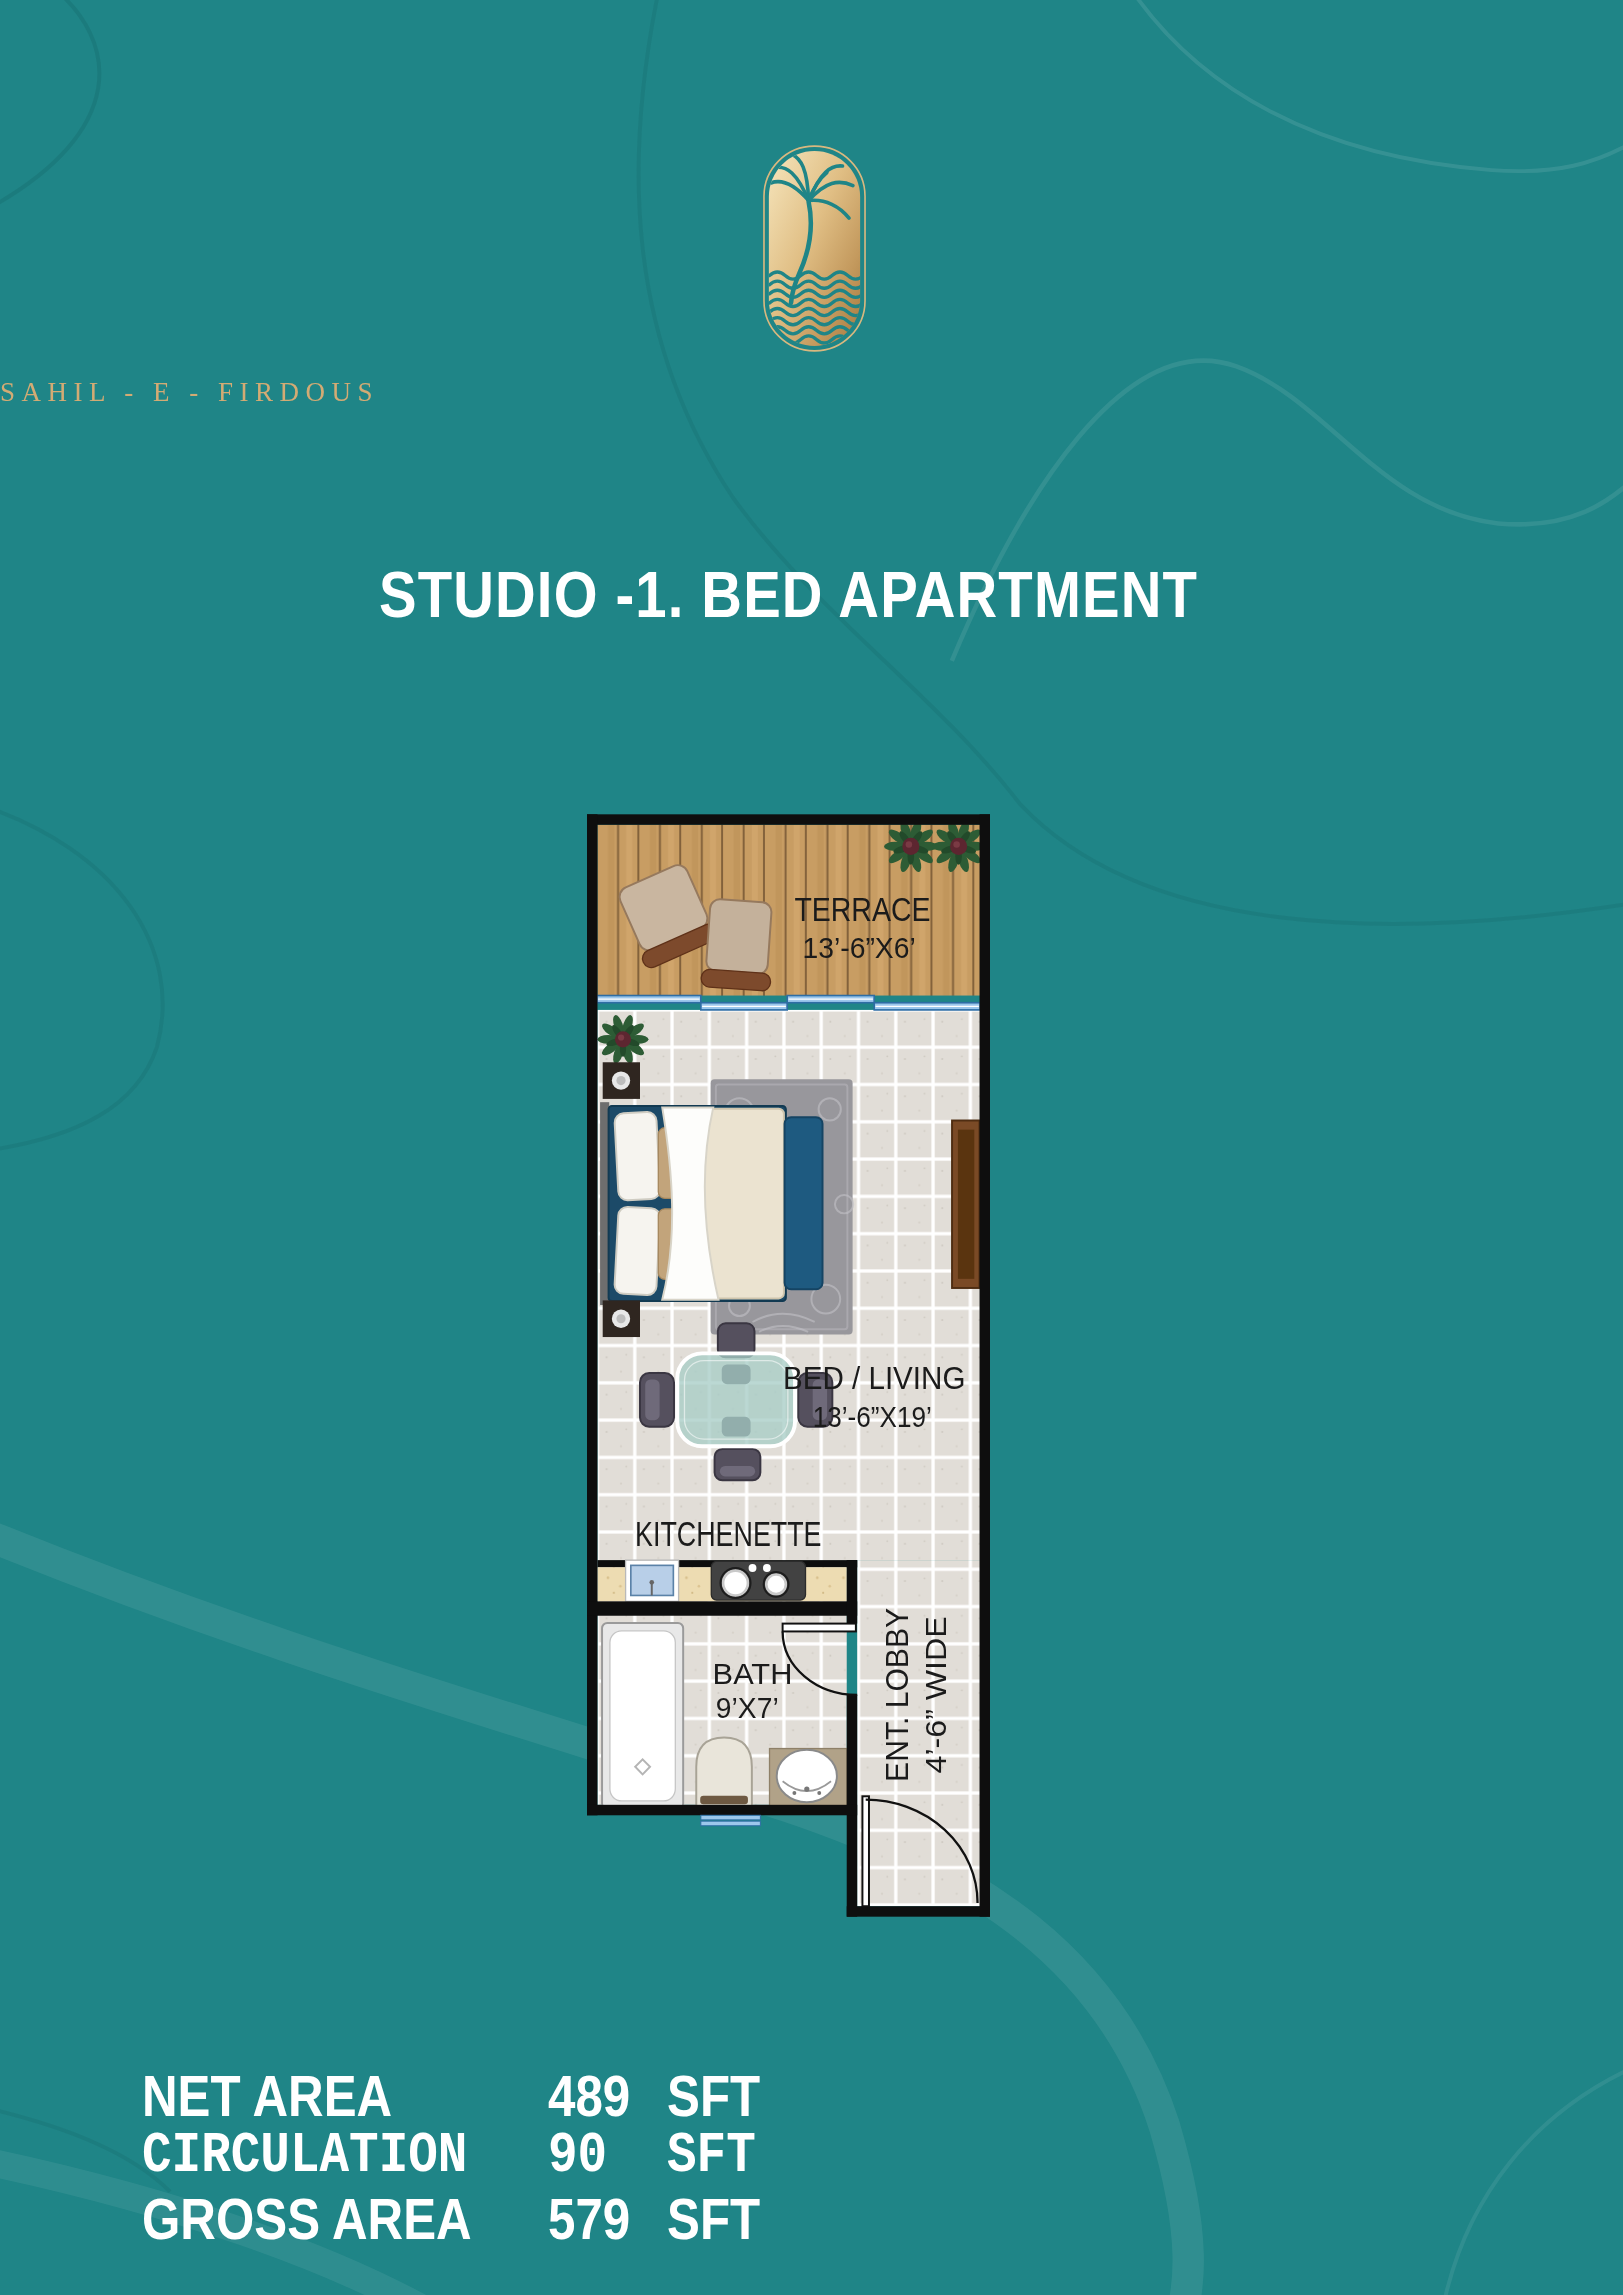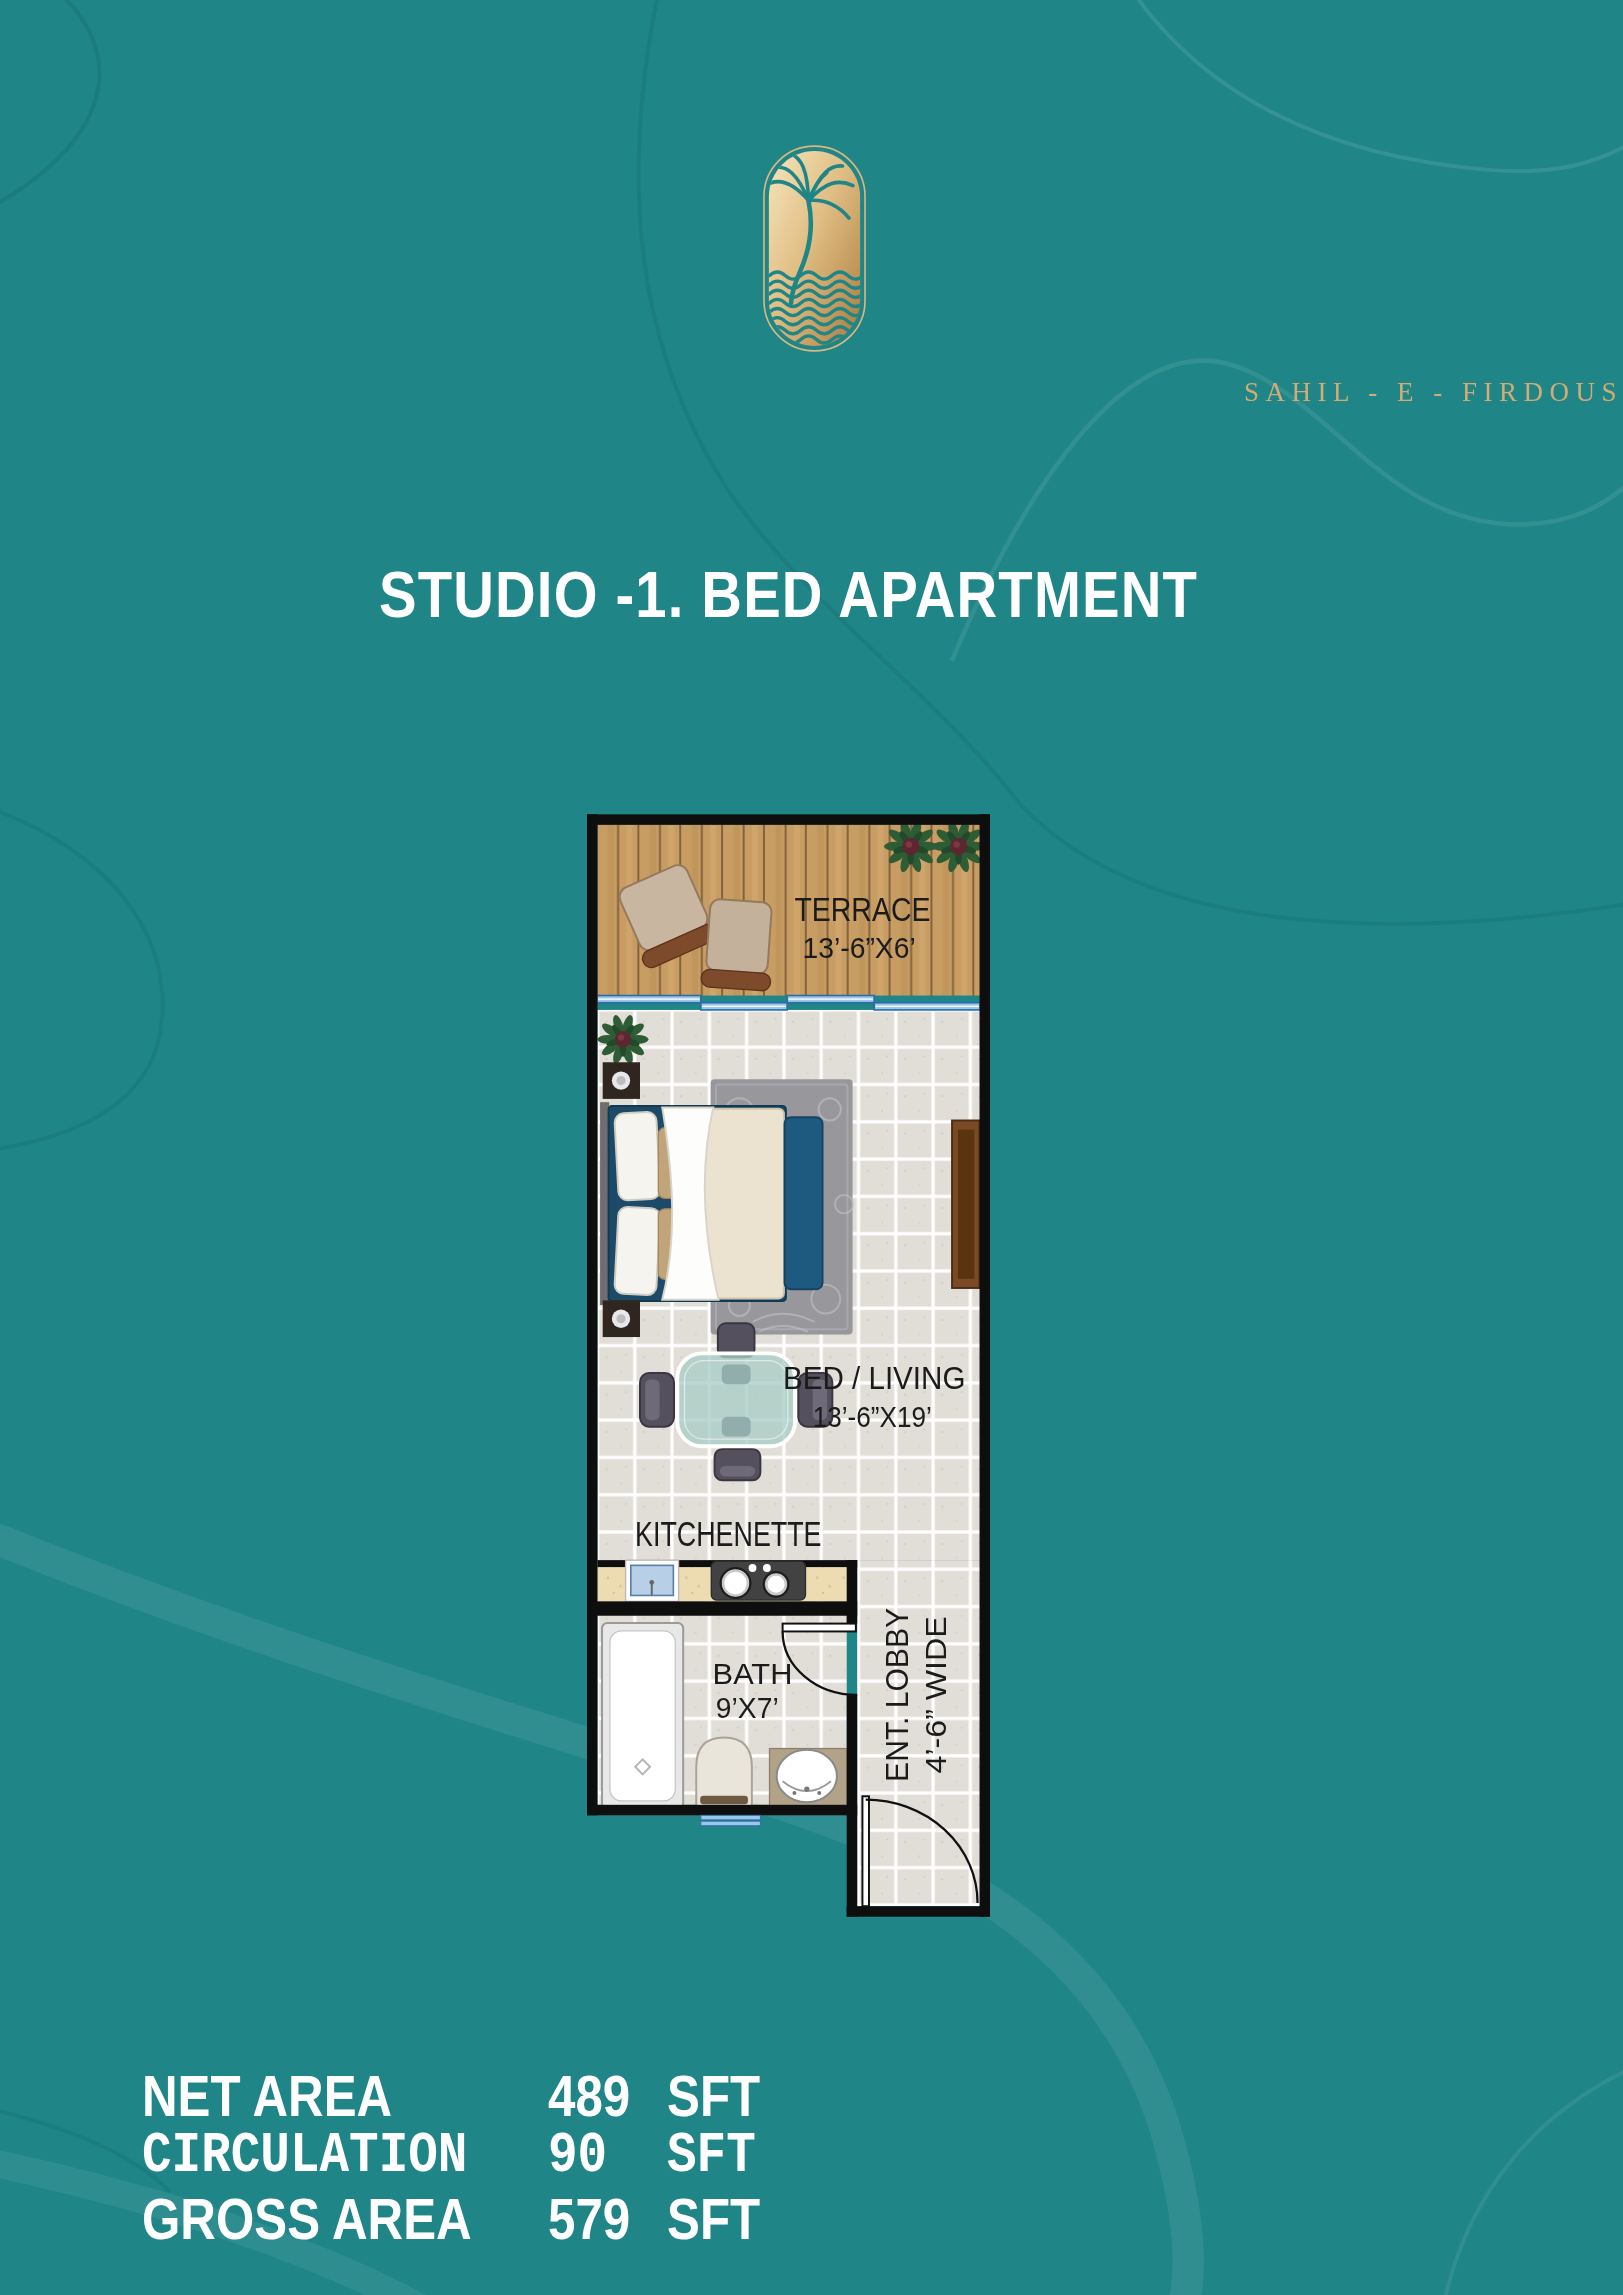--- a/index.html
+++ b/index.html
@@ -2,23 +2,23 @@
 <html style="font-size:10.5px"><head>
 <meta charset="utf-8">
 <style>
   html,body{margin:0;padding:0;background:#0c3d3e;}
   #page{
     position:relative;width:1623px;height:2295px;overflow:hidden;
     background:#1f8587;font-family:"Liberation Sans",sans-serif;
   }
   .abs{position:absolute;}
   #brand-text{
-    left:0;right:0;top:377px;text-align:right;
+    left:0;right:0;top:377px;text-align:left;
     font-family:"Liberation Serif",serif;font-size:27px;letter-spacing:6.5px;
-    color:#d3ab74;white-space:nowrap;padding-left:48px;
+    color:#d3ab74;white-space:nowrap;
   }
   #page-title{
     left:0;right:46px;top:558px;text-align:center;
     font-size:64px;font-weight:700;color:#ffffff;letter-spacing:1.3px;
     transform:scaleX(0.88);transform-origin:center;white-space:nowrap;
   }
   .stat-row{position:absolute;height:63px;white-space:nowrap;}
   .stat-label,.stat-value,.stat-unit{
     position:absolute;top:0;font-size:58px;font-weight:700;color:#ffffff;
     transform:scaleX(0.85);transform-origin:left center;white-space:nowrap;

